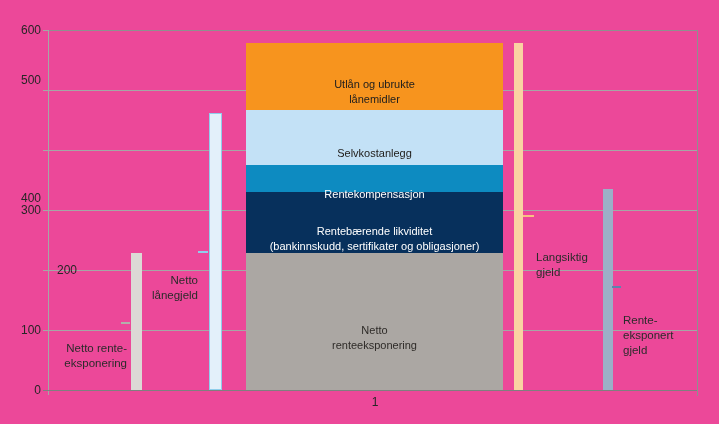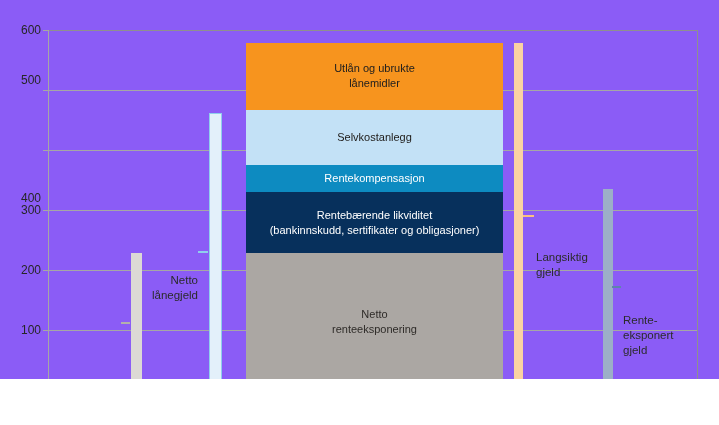--- a/index.html
+++ b/index.html
@@ -1,19 +1,19 @@
 <!DOCTYPE html>
 <html><head>
 <meta charset="utf-8">
 <style>
   html,body{margin:0;padding:0;background:#ffffff;}
   #figure{
     position:relative;
-    width:719px;height:379px;
-    background:#8b5cf6;
+    width:719px;height:424px;
+    background:#ec4899;
     font-family:"Liberation Sans", sans-serif;
     overflow:hidden;
   }
   .abs{position:absolute;}
   .ytick-label{
     position:absolute;
     width:41px;
     text-align:right;
     font-size:12px;
     color:#262626;
@@ -22,20 +22,21 @@
   .seg-label{
     position:absolute;
     display:flex;
     flex-direction:column;
     align-items:center;
     justify-content:center;
     text-align:center;
     font-size:11px;
     line-height:15px;
     pointer-events:none;
+    margin-top:16px;
   }
   .seg-label span{white-space:nowrap;}
   .callout{
     position:absolute;
     font-size:11.5px;
     line-height:15px;
     color:#2b2b2b;
     margin-top:42px;
   }
   .callout span{display:block;white-space:nowrap;}
@@ -58,31 +59,35 @@
       <div class="abs" style="left: 43px; top: 90px; width: 5px; height: 1px; background: rgb(166, 166, 166);"></div>
       <div class="ytick-label" style="left: 0px; top: 73px;">500</div>
       <div class="abs" style="left: 48px; top: 150px; width: 649px; height: 1px; background: rgb(166, 166, 166);"></div>
       <div class="abs" style="left: 43px; top: 150px; width: 5px; height: 1px; background: rgb(166, 166, 166);"></div>
       <div class="ytick-label" style="left: 0px; top: 143px; margin-top: 48px;">400</div>
       <div class="abs" style="left: 48px; top: 210px; width: 649px; height: 1px; background: rgb(166, 166, 166);"></div>
       <div class="abs" style="left: 43px; top: 210px; width: 5px; height: 1px; background: rgb(166, 166, 166);"></div>
       <div class="ytick-label" style="left: 0px; top: 203px;">300</div>
       <div class="abs" style="left: 48px; top: 270px; width: 649px; height: 1px; background: rgb(166, 166, 166);"></div>
       <div class="abs" style="left: 43px; top: 270px; width: 5px; height: 1px; background: rgb(166, 166, 166);"></div>
-      <div class="ytick-label" style="left: 0px; top: 263px;">200</div>
+      <div class="ytick-label" style="left: 0px; top: 263px; padding-left: 36px;">200</div>
       <div class="abs" style="left: 48px; top: 330px; width: 649px; height: 1px; background: rgb(166, 166, 166);"></div>
       <div class="abs" style="left: 43px; top: 330px; width: 5px; height: 1px; background: rgb(166, 166, 166);"></div>
       <div class="ytick-label" style="left: 0px; top: 323px;">100</div>
       <div class="abs" style="left: 43px; top: 390px; width: 5px; height: 1px; background: rgb(166, 166, 166);"></div>
       <div class="ytick-label" style="left: 0px; top: 383px;">0</div>
       <div class="abs" style="left: 48px; top: 30px; width: 1px; height: 365px; background: rgb(166, 166, 166);"></div>
       <div class="abs" style="left: 697px; top: 30px; width: 1px; height: 366px; background: rgb(143, 143, 143);"></div>
       <div class="abs" style="left: 43px; top: 390px; width: 654px; height: 1px; background: rgb(127, 127, 127);"></div>
       <div class="abs" style="left: 131px; top: 253.2px; width: 11px; height: 136.8px; background: rgb(220, 217, 213); box-sizing: border-box;"></div>
       <div class="abs" style="left: 121px; top: 322px; width: 9px; height: 2px; background: rgb(179, 175, 171);"></div>
+      <div class="callout" style="top: 299px; right: 592px; text-align: right;">
+        <span>Netto rente-</span>
+        <span>eksponering</span>
+      </div>
       <div class="abs" style="left: 209px; top: 112.8px; width: 13px; height: 277.2px; background: rgb(227, 240, 250); box-sizing: border-box; border: 1px solid rgb(143, 206, 236);"></div>
       <div class="abs" style="left: 198px; top: 251px; width: 10px; height: 2px; background: rgb(143, 206, 236);"></div>
       <div class="callout" style="top: 231px; right: 521px; text-align: right;">
         <span>Netto</span>
         <span>lånegjeld</span>
       </div>
       <div class="abs" style="left: 514px; top: 43.2px; width: 9px; height: 346.8px; background: rgb(250, 210, 162); box-sizing: border-box;"></div>
       <div class="abs" style="left: 523px; top: 215px; width: 11px; height: 2px; background: rgb(249, 192, 131);"></div>
       <div class="callout" style="top: 208px; left: 536px; text-align: left;">
         <span>Langsiktig</span>

